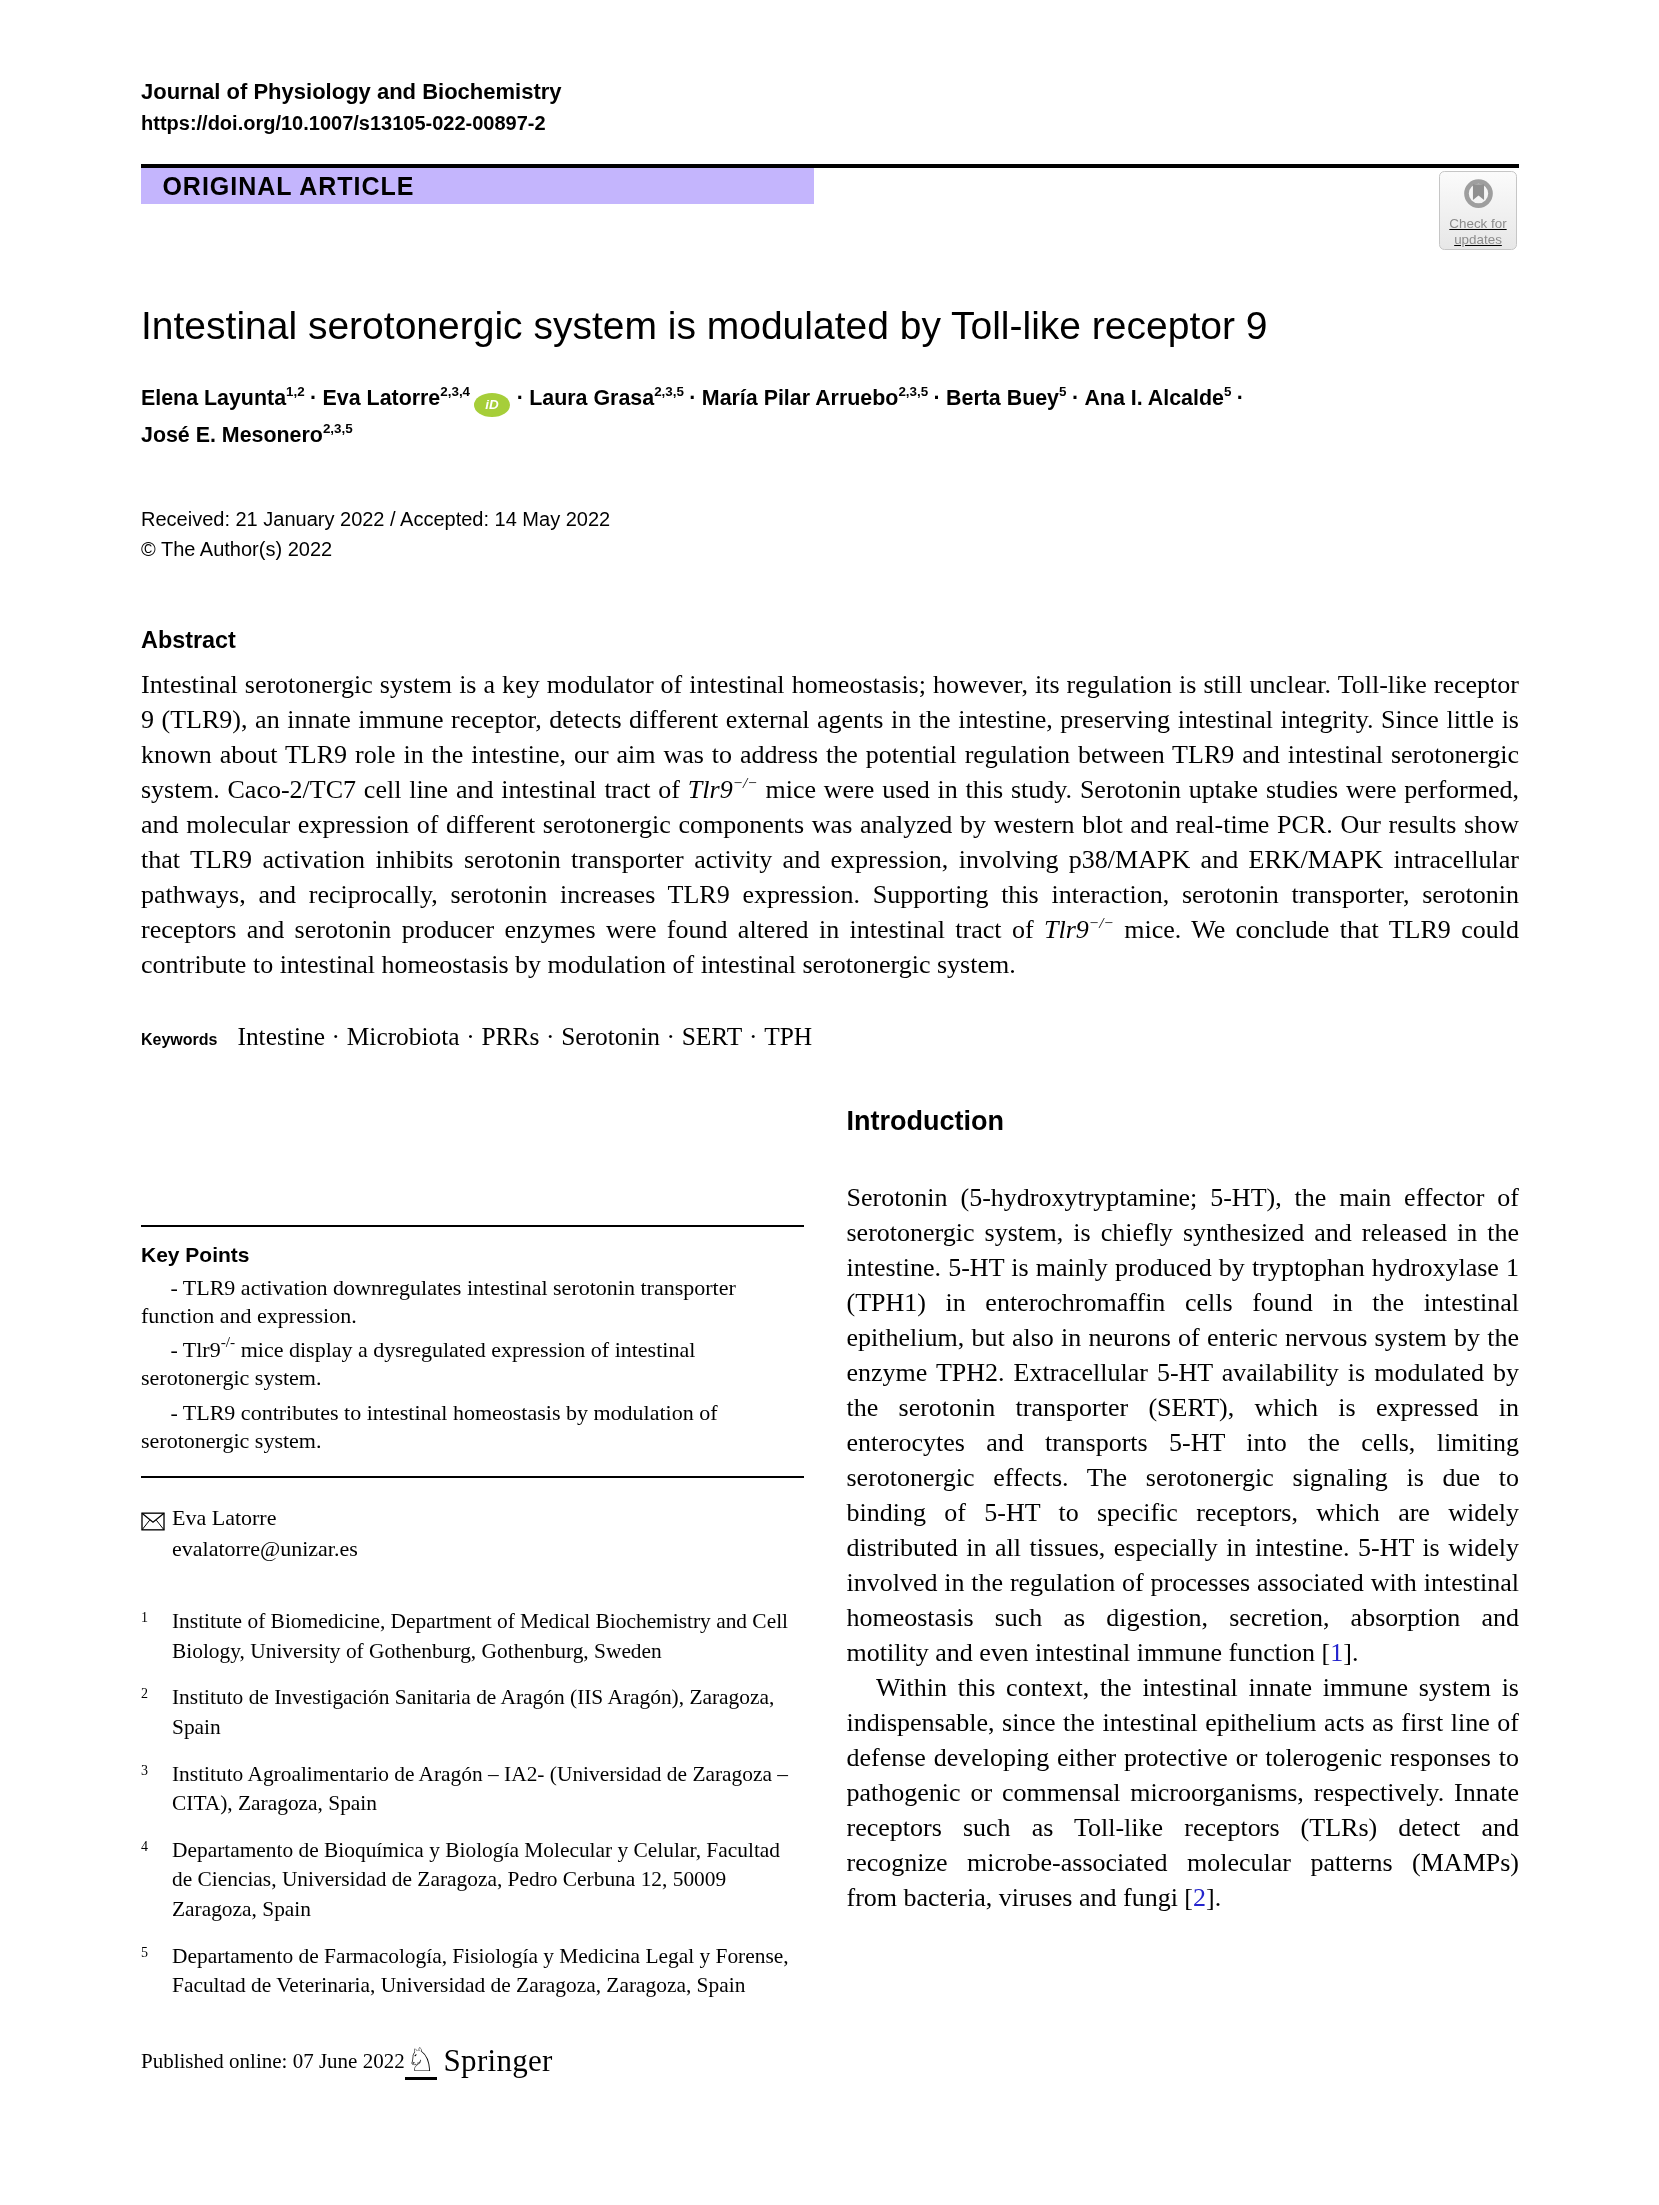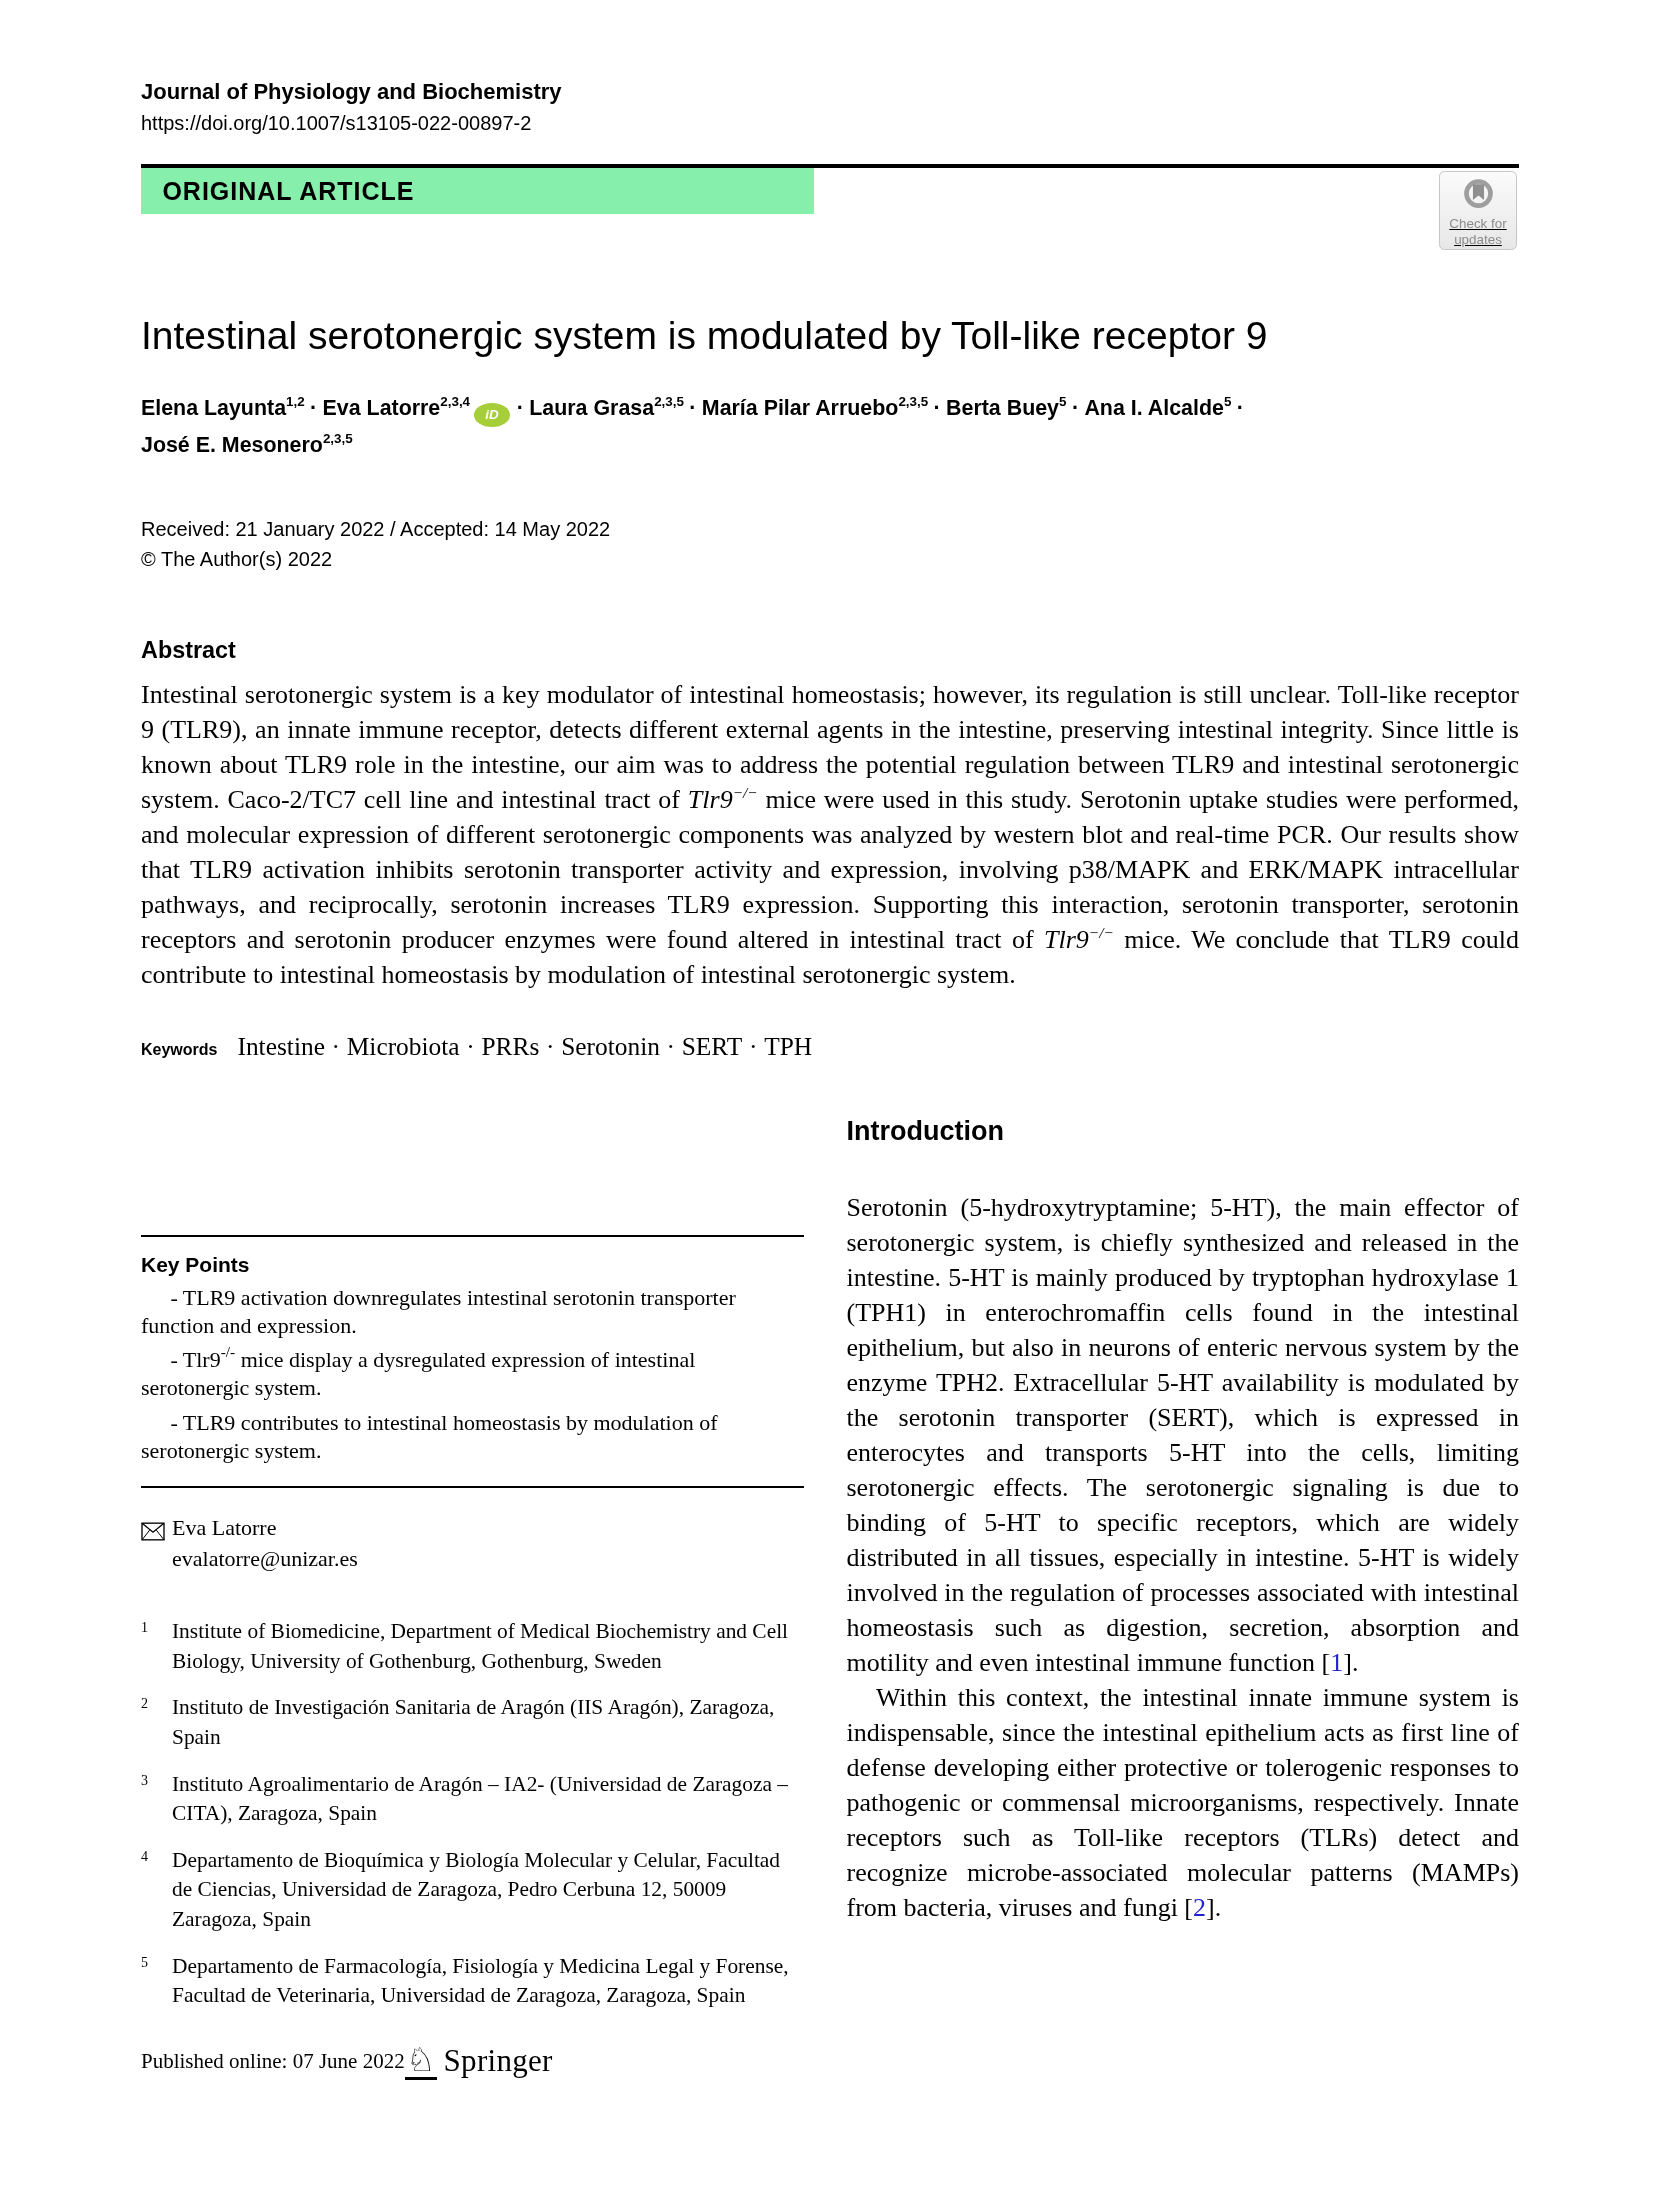--- a/index.html
+++ b/index.html
@@ -6,26 +6,26 @@
   .page {
     position:relative; width:1660px; height:2205px; background:#fff;
     box-sizing:border-box; padding:0 141px; color:#000;
     font-family:"Liberation Serif", serif;
     overflow:hidden;
   }
 
   
   .header { padding-top:79px; font-family:"Liberation Sans", sans-serif; }
   .journal-name { font-size:22px; font-weight:700; }
-  .doi { font-size:20px; margin-top:6.7px; font-weight:400; color:#000; text-decoration:none; display:inline-block; }
+  .doi { font-size:20px; margin-top:6.7px; font-weight:700; color:#000; text-decoration:none; display:inline-block; }
 
   
   .banner-row { position:relative; margin-top:29.4px; border-top:4.7px solid #000; }
   .banner {
-    width:673px; height:46px; background:#86efac;
+    width:673px; height:36px; background:#c4b5fd;
     display:flex; align-items:center; padding-left:21.4px; box-sizing:border-box;
   }
   .banner-text { font-family:"Liberation Sans", sans-serif; font-weight:700; font-size:25px; letter-spacing:1px; }
   .check-badge {
     position:absolute; right:2px; top:3px; width:78px; height:79px; box-sizing:border-box;
     border:1.3px solid #c6c6c6; border-radius:5.4px;
     background:linear-gradient(#fbfbfb, #e7e7e7);
     display:flex; flex-direction:column; align-items:center; justify-content:flex-start;
     cursor:pointer;
     text-decoration:underline;

